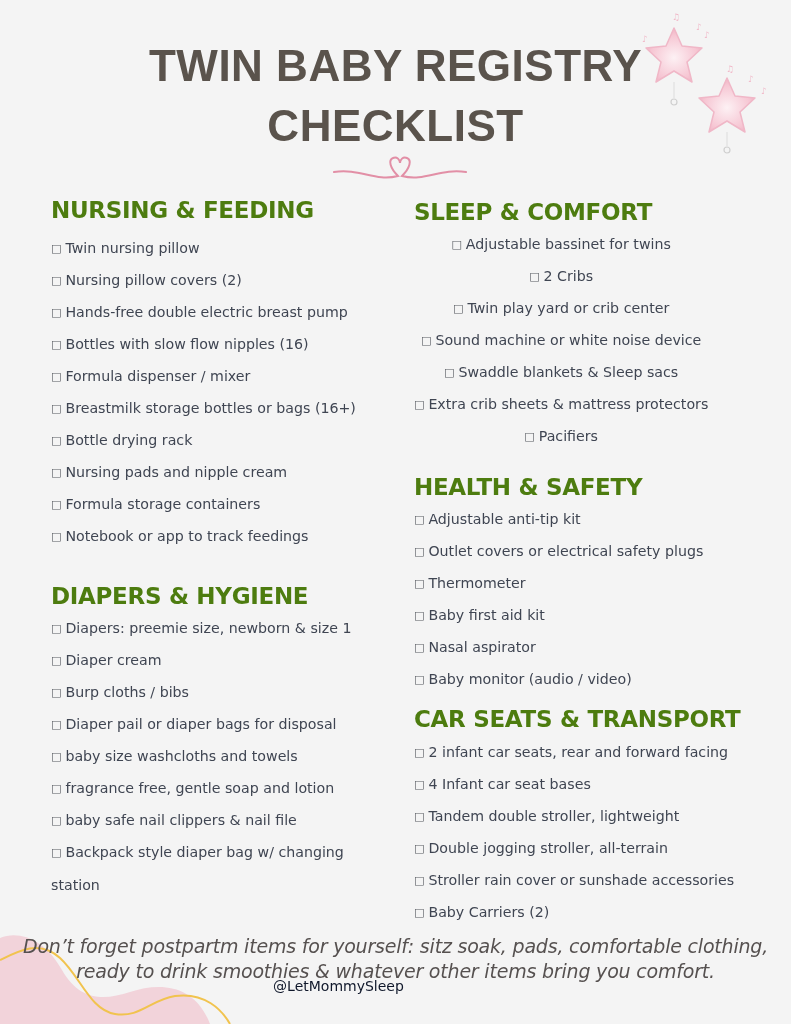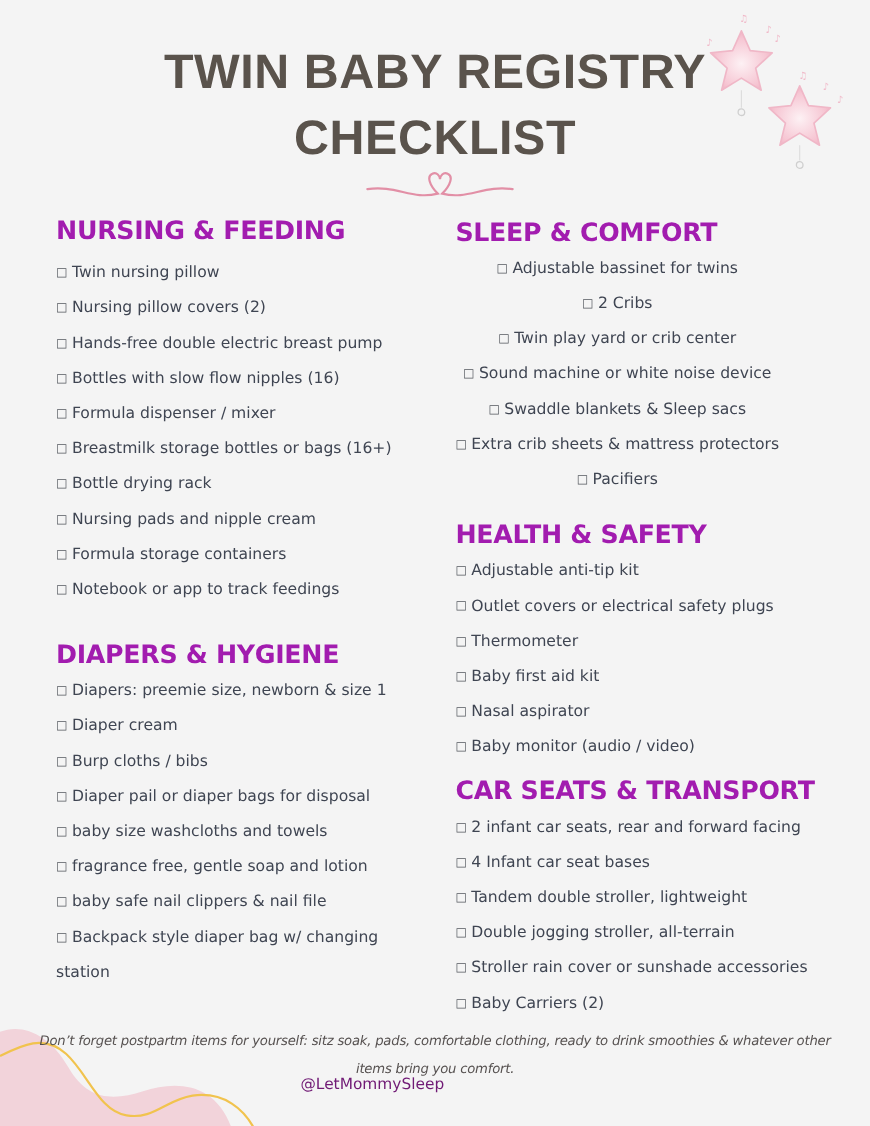--- a/index.html
+++ b/index.html
@@ -16,40 +16,40 @@
       font-weight: bold; font-size: 44px; color: #5a534c;
       letter-spacing: 0.5px; margin: 0; line-height: 1;
     }
     .title.l1 { top: 44px; }
     .title.l2 { top: 104px; }
     .divider { position: absolute; left: 330px; top: 150px; width: 140px; height: 34px; }
     .stars { position: absolute; left: 628px; top: 6px; width: 160px; height: 155px; }
     .section-title {
       position: absolute; margin: 0;
       font-family: "DejaVu Sans", sans-serif;
-      font-weight: bold; font-size: 23px; color: #a21caf; line-height: 1;
+      font-weight: bold; font-size: 23px; color: #4d7c0f; line-height: 1;
       letter-spacing: -0.3px;
     }
     .list { position: absolute; margin: 0; padding: 0; list-style: none; }
     .list li {
       font-size: 14.2px; line-height: 32px; height: 32px; white-space: nowrap;
       color: #3f4552;
     }
     .list li .box { font-size: 11px; color: #55595f; margin-right: 4px; vertical-align: 1px; }
     .list li.wrap { white-space: normal; height: 64px; width: 320px; }
     .blob { position: absolute; left: 0; top: 930px; width: 260px; height: 94px; }
     .note {
       position: absolute; left: 20px; width: 751px; top: 934px; text-align: center;
       font-family: "DejaVu Sans", sans-serif; font-style: italic;
-      font-size: 12px; line-height: 25px; color: #565150; margin: 0;
+      font-size: 19px; line-height: 25px; color: #565150; margin: 0;
       letter-spacing: -0.2px;
     }
     .handle {
       position: absolute; left: 0; width: 677px; top: 978px; text-align: center;
-      font-family: "DejaVu Sans", sans-serif; font-size: 14px; color: #701a75; margin: 0;
+      font-family: "DejaVu Sans", sans-serif; font-size: 14px; color: #0f172a; margin: 0;
     }
   </style>
 </head>
 <body>
 
 <h1 class="title l1">TWIN BABY REGISTRY</h1>
 <h1 class="title l2">CHECKLIST</h1>
 
 <svg class="divider" viewBox="0 0 140 34">
   <path d="M4 22 C 30 18, 45 32, 68 26 C 60 18, 58 10, 63 8 C 67 6, 70 10, 70 13 C 70 10, 73 6, 77 8 C 82 10, 80 18, 72 26 C 95 32, 110 18, 136 22" fill="none" stroke="#e28fa6" stroke-width="2" stroke-linecap="round"></path>

